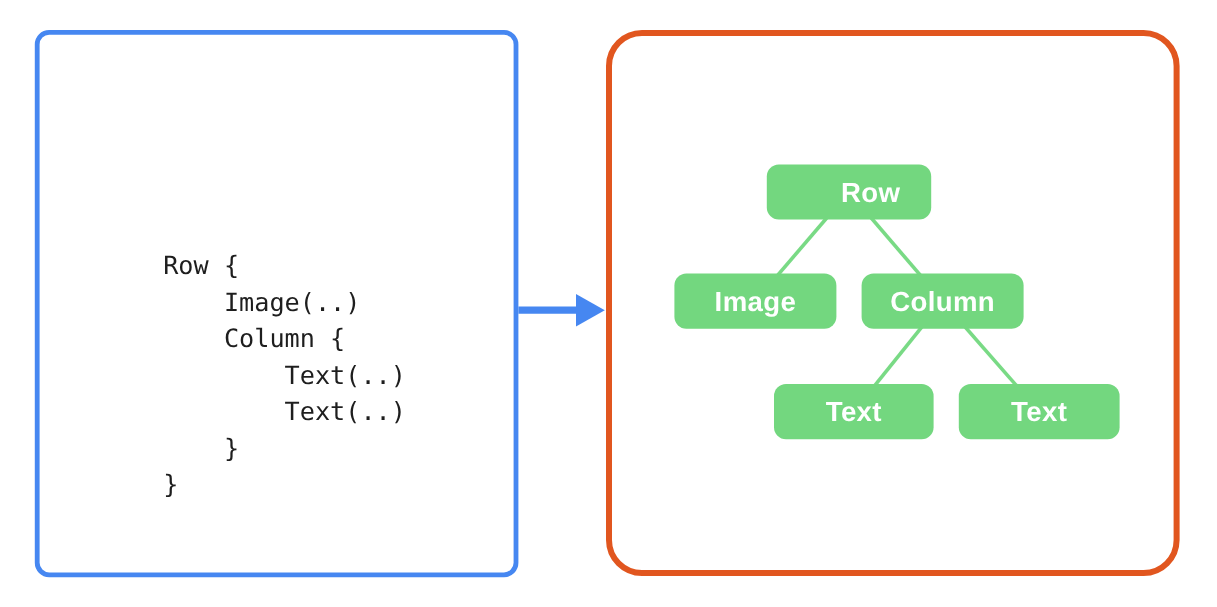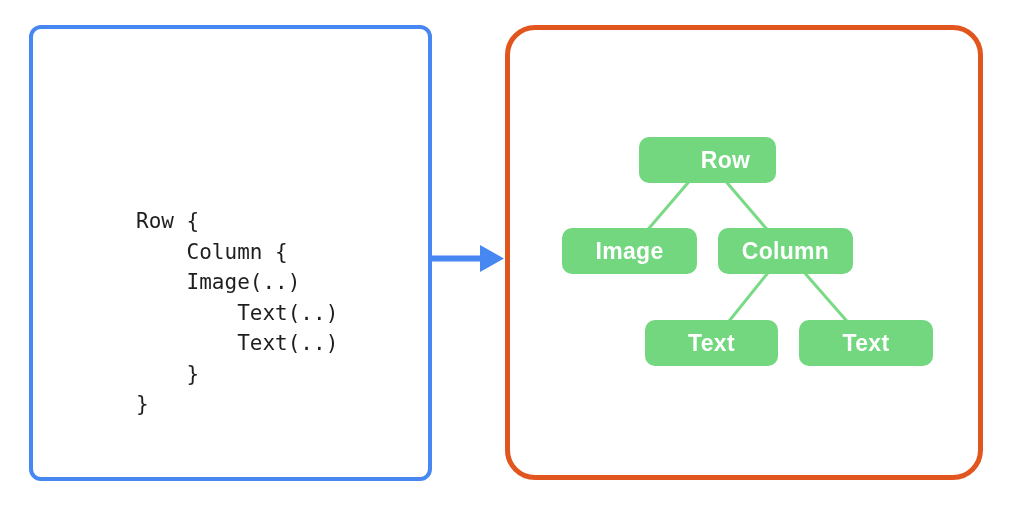--- a/index.html
+++ b/index.html
@@ -66,22 +66,22 @@
   .node-text2  { left: 799px; top: 320px; width: 134px; }
 </style>
 </head>
 <body>
 
 <div class="stage">
 
   <div class="code-panel">
     <div class="code-block">
       <div class="code-line">Row {</div>
+      <div class="code-line">    Image(..)</div>
       <div class="code-line">    Column {</div>
-      <div class="code-line">    Image(..)</div>
       <div class="code-line">        Text(..)</div>
       <div class="code-line">        Text(..)</div>
       <div class="code-line">    }</div>
       <div class="code-line">}</div>
     </div>
   </div>
 
   <svg class="flow-arrow" viewBox="0 0 80 37" xmlns="http://www.w3.org/2000/svg" aria-hidden="true">
     <line x1="2" y1="18.5" x2="52" y2="18.5" stroke="var(--arrow)" stroke-width="6"></line>
     <polygon points="50,5 74,18.5 50,32" fill="var(--arrow)"></polygon>

